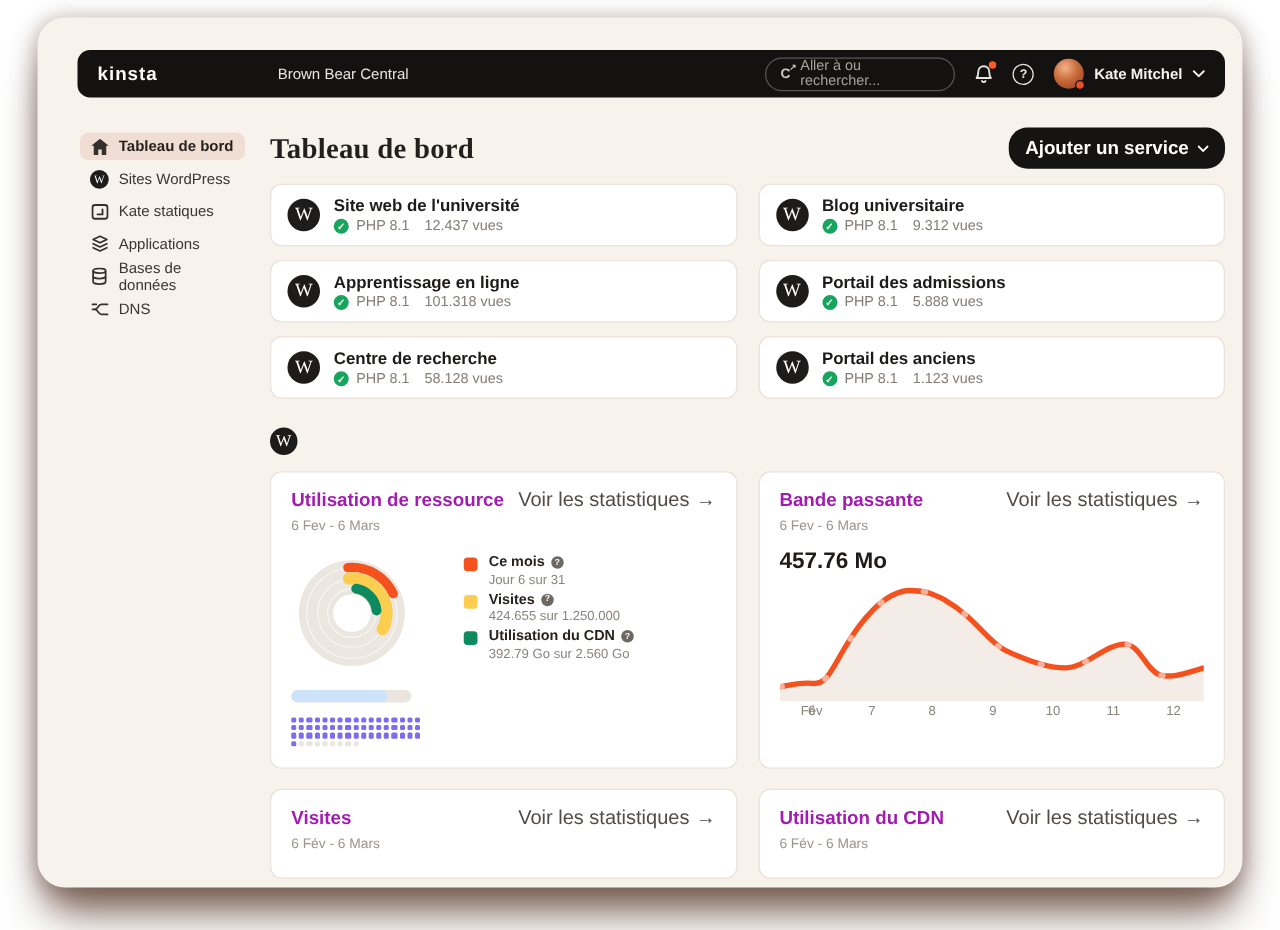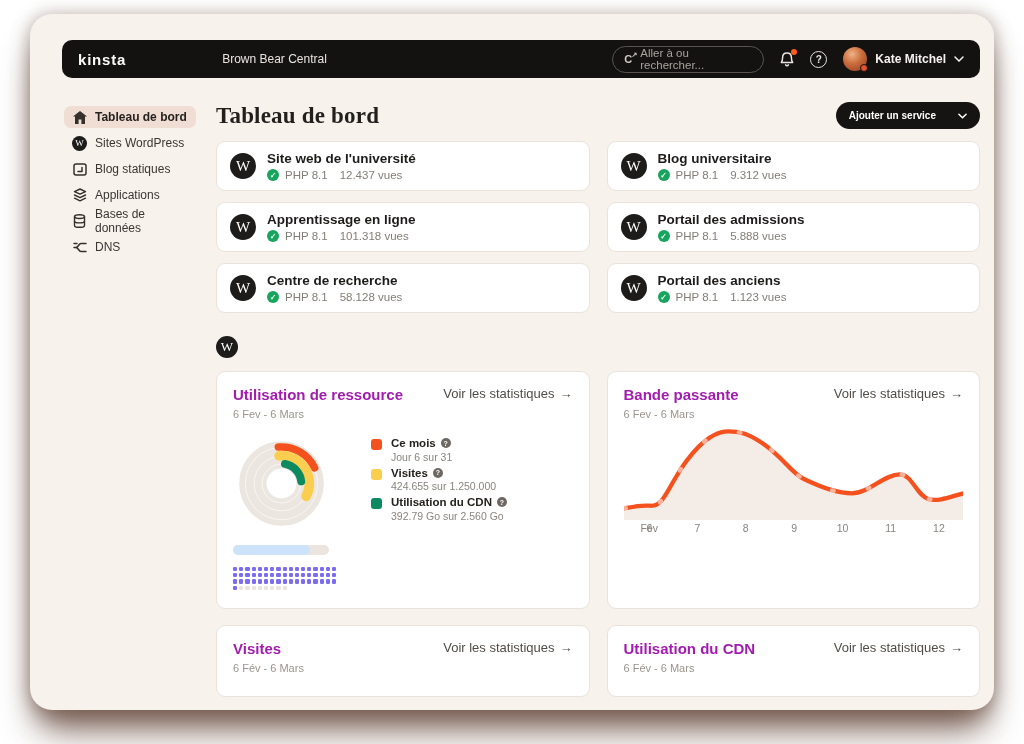--- a/index.html
+++ b/index.html
@@ -42,40 +42,40 @@
   .sidebar { width:138px; padding:28px 4px 0 2px; flex-shrink:0; }
   .side-item { display:flex; align-items:center; gap:8px; height:22px; margin-bottom:4px;
     padding:1px 8px; border-radius:7px; font-size:12px; color:#3a3632; cursor:pointer; }
   .side-item.active { background:#f0ddd3; font-weight:bold; color:#26221f; }
   .side-ic { width:15px; height:15px; display:flex; align-items:center; justify-content:center; color:#34302c; flex-shrink:0; }
   .wp-circle { background:#1d1c1b; color:#fff; border-radius:50%; font-family:"Liberation Serif", serif; display:flex; align-items:center; justify-content:center; }
 
   main { flex:1; padding:24px 0 0 16px; }
   .page-head { display:flex; align-items:center; justify-content:space-between; }
   h1 { font-family:"Liberation Serif", serif; font-size:23px; font-weight:600; color:#221f1d; letter-spacing:.2px; }
-  .add-btn { background:#161412; color:#fff; font-size:10px; font-weight:bold; border:none;
-    border-radius:15px; padding:8px 13px; display:flex; align-items:center; gap:22px; cursor:pointer; font-family:inherit; }
+  .add-btn { background:#161412; color:#fff; font-size:15px; font-weight:bold; border:none;
+    border-radius:15px; padding:8px 13px; display:flex; align-items:center; gap:7px; cursor:pointer; font-family:inherit; }
 
   .sites-grid { display:grid; grid-template-columns:1fr 1fr; column-gap:17px; row-gap:11px; margin-top:12px; }
   .site-card { background:#fff; border:1px solid #eae2db; border-radius:9px; padding:8px 13px; height:50px;
     display:flex; align-items:center; gap:11px; cursor:pointer; }
   .site-name { font-size:13.5px; font-weight:bold; color:#1e1c1a; }
   .site-meta { display:flex; align-items:center; gap:6px; margin-top:3px; font-size:11.5px; color:#837d77; }
   .check { width:12px; height:12px; border-radius:50%; background:#17a45c; color:#fff; font-size:8px;
     display:flex; align-items:center; justify-content:center; font-weight:bold; }
   .views { margin-left:6px; }
 
   .section-head { display:flex; align-items:center; gap:10px; margin-top:23px; }
   .section-title { font-family:"Liberation Serif", serif; font-size:19px; font-weight:600; color:#26231f; }
 
   .stats-grid { display:grid; grid-template-columns:1fr 1fr; column-gap:17px; margin-top:13px; }
   .stat-card { background:#fff; border:1px solid #eae2db; border-radius:9px; padding:14px 16px; height:238px; overflow:hidden; }
   .card-head { display:flex; align-items:flex-start; justify-content:space-between; }
   .card-title { font-size:15px; font-weight:bold; color:#a21caf; }
-  .stat-link { font-size:13px; color:#514c47; cursor:pointer; display:flex; gap:5px; align-items:center; white-space:nowrap; }
+  .stat-link { font-size:16px; color:#514c47; cursor:pointer; display:flex; gap:5px; align-items:center; white-space:nowrap; }
   .card-date { font-size:11px; color:#9b948d; margin-top:5px; }
 
   .res-body { display:flex; margin-top:15px; }
   .res-visuals { width:112px; flex-shrink:0; }
   .donut { width:97px; height:97px; display:block; }
   .disk-bar { margin-top:13px; width:96px; height:10px; background:#ece5df; border-radius:5px; overflow:hidden; }
   .disk-fill { height:100%; background:#cde3f9; border-radius:5px; }
   .dots { margin-top:12px; width:106px; display:flex; flex-wrap:wrap; gap:2px 2px; }
   .dot { width:4.2px; height:4.2px; border-radius:1.2px; background:#7c6cf0; }
   .dot.empty { background:#ece5df; }
@@ -147,21 +147,21 @@
         <span class="side-ic wp-circle" style="width:15px;height:15px;font-size:9px;">W</span>
         <span>Sites WordPress</span>
       </div>
       <div class="side-item">
         <span class="side-ic">
             <svg class="ic" width="14" height="13" viewBox="0 0 14 13" fill="none" stroke="currentColor" stroke-width="1.5" stroke-linejoin="round">
               <rect x="1" y="1" width="12" height="11" rx="2"></rect>
               <path d="M5 8.5 H9 V4.5" stroke-linecap="round"></path>
             </svg>
           </span>
-        <span>Blog statiques</span>
+        <span>Kate statiques</span>
       </div>
       <div class="side-item">
         <span class="side-ic">
             <svg class="ic" width="14" height="14" viewBox="0 0 14 14" fill="none" stroke="currentColor" stroke-width="1.4" stroke-linejoin="round">
               <path d="M7 1 L12.5 3.6 L7 6.2 L1.5 3.6 Z"></path>
               <path d="M1.5 7 L7 9.6 L12.5 7" stroke-linecap="round"></path>
               <path d="M1.5 10.2 L7 12.8 L12.5 10.2" stroke-linecap="round"></path>
             </svg>
           </span>
         <span>Applications</span>
@@ -397,20 +397,21 @@
 
         <div class="stat-card">
           <div class="card-head">
             <div class="card-title">Bande passante</div>
             <div class="stat-link">
               <span>Voir les statistiques</span>
                 <span>→</span>
             </div>
           </div>
           <div class="card-date">6 Fev - 6 Mars</div>
+          <div class="bw-total">457.76 Mo</div>
           <svg class="bw-chart" viewBox="0 0 368 105" preserveAspectRatio="none">
             <path d="M 0 93 C 10 91, 18 89, 28 90 C 40 91, 44 80, 55 62 C 68 40, 90 12, 113 12 C 128 12, 135 16, 143 20 C 170 35, 180 55, 195 62 C 212 70, 230 77, 247 77 C 265 77, 282 57, 299 57 C 312 57, 318 80, 330 83 C 342 86, 355 80, 368 77 L 368 105 L 0 105 Z" fill="#f4ede7" stroke="none"></path>
             <path d="M 0 93 C 10 91, 18 89, 28 90 C 40 91, 44 80, 55 62 C 68 40, 90 12, 113 12 C 128 12, 135 16, 143 20 C 170 35, 180 55, 195 62 C 212 70, 230 77, 247 77 C 265 77, 282 57, 299 57 C 312 57, 318 80, 330 83 C 342 86, 355 80, 368 77" fill="none" stroke="#f4511e" stroke-width="4.5" stroke-linecap="round"></path>
             <path d="M 0 93 C 10 91, 18 89, 28 90 C 40 91, 44 80, 55 62 C 68 40, 90 12, 113 12 C 128 12, 135 16, 143 20 C 170 35, 180 55, 195 62 C 212 70, 230 77, 247 77 C 265 77, 282 57, 299 57 C 312 57, 318 80, 330 83 C 342 86, 355 80, 368 77" fill="none" stroke="#ffffff" stroke-width="4.5" stroke-linecap="round" stroke-dasharray="2 38" opacity=".55"></path>
           </svg>
           <div class="bw-axis">
             <span style="left:7.6%">6</span>
             <span style="left:21.8%">7</span>
             <span style="left:36.0%">8</span>
             <span style="left:50.3%">9</span>

